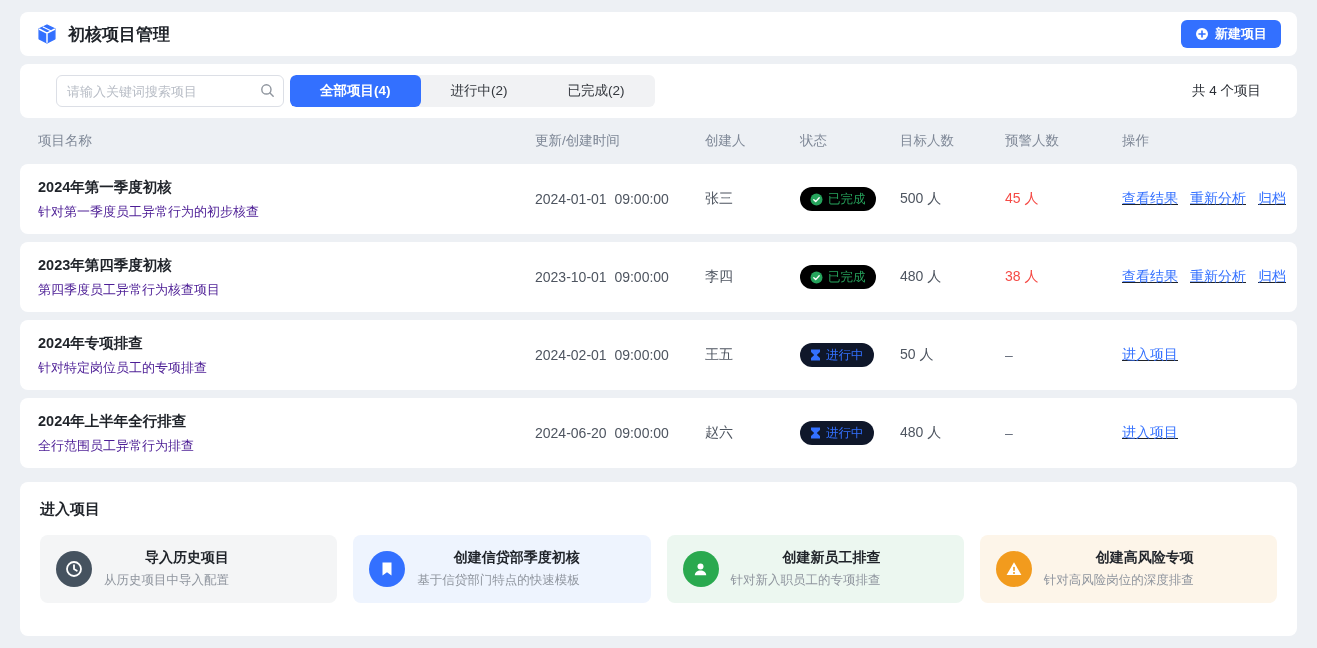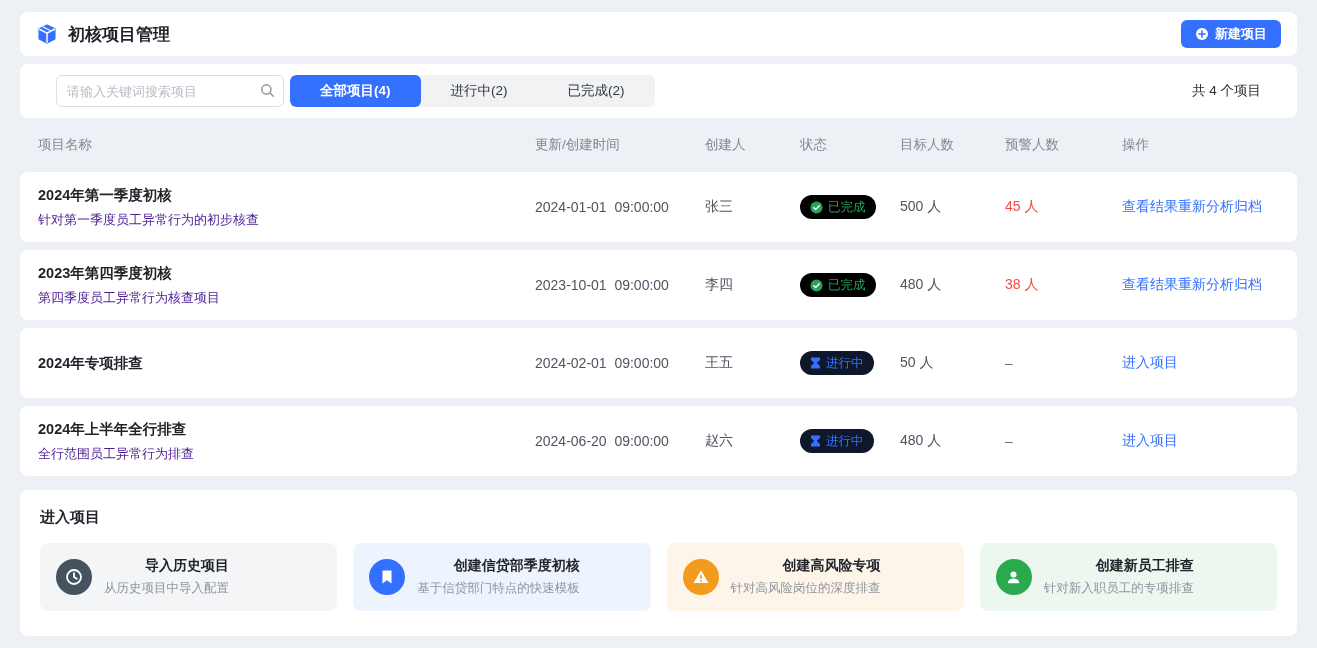--- a/index.html
+++ b/index.html
@@ -39,35 +39,35 @@
   .tab { height:32px; line-height:32px; padding:0 30px; font-size:13.5px; color:#33373d; cursor:pointer; white-space:nowrap; }
   .tab.active { background:#3370ff; color:#fff; font-weight:bold; border-radius:6px; }
   .total-count { margin-left:auto; font-size:13.5px; color:#2b2f36; }
 
   
   .grid-cols {
     display:grid;
     grid-template-columns:497px 170px 95px 100px 105px 117px 1fr;
     align-items:center;
   }
-  .thead { height:54px; padding:0 18px; font-size:13.5px; color:#7f8897; }
+  .thead { height:46px; padding:0 18px; font-size:13.5px; color:#7f8897; }
   .rows { display:flex; flex-direction:column; gap:8px; }
   .trow { height:70px; padding:0 18px; }
   .p-name { font-size:14.5px; font-weight:bold; color:#1f2329; }
   .p-desc { font-size:13px; color:#4c1d95; margin-top:6px; }
   .cell { font-size:14px; color:#4e5560; white-space:pre; }
   .badge {
     display:inline-flex; align-items:center; gap:5px;
     height:24px; padding:0 10px; border-radius:12px; font-size:12.5px;
   }
   .badge.done { background:#000000; color:#26a35c; }
   .badge.running { background:#0f172a; color:#3370ff; }
   .warn-red { color:#f54a45; }
   .warn-dash { color:#6b7280; }
-  .actions { display:flex; gap:0; }
+  .actions { display:flex; gap:12px;text-decoration:underline; }
   .actions a { color:#3370ff; font-size:14px; text-decoration:none; white-space:nowrap; cursor:pointer; }
 
   
   .shortcuts { margin-top:14px; padding:18px 20px 20px; flex:1; }
   .shortcuts-title { font-size:15px; font-weight:bold; color:#1f2329; }
   .shortcut-grid { display:grid; grid-template-columns:repeat(4,1fr); gap:16px; margin-top:16px; }
   .shortcut {
     border-radius:8px; padding:14px 16px; display:flex; align-items:center; gap:12px; cursor:pointer;
   }
   .shortcut .circle {
@@ -176,20 +176,21 @@
     <span class="actions">
       <a>查看结果</a>
       <a>重新分析</a>
       <a>归档</a>
     </span>
   </div>
 
   <div class="card trow grid-cols">
     <div>
       <div class="p-name">2024年专项排查</div>
+      <div class="p-desc">针对特定岗位员工的专项排查</div>
     </div>
     <span class="cell">2024-02-01  09:00:00</span>
     <span class="cell">王五</span>
     <span>
       <span class="badge running">
         <svg width="11" height="12" viewBox="0 0 11 12">
           <path d="M1 0.5h9v2.6L6.8 6l3.2 2.9v2.6H1V8.9L4.2 6 1 3.1z" fill="#3370ff"></path>
         </svg>
         <span>进行中</span>
       </span>
@@ -244,44 +245,44 @@
 
     <div class="shortcut theme-blue">
       <span class="circle">
         <svg width="16" height="16" viewBox="0 0 16 16">
           <path d="M3.5 1.5h9v13l-4.5-3.2-4.5 3.2z" fill="#fff"></path>
         </svg>
       </span>
       <span>
         <div class="sc-title">创建信贷部季度初核</div>
         <div class="sc-desc">基于信贷部门特点的快速模板</div>
+      </span>
+    </div>
+
+    <div class="shortcut theme-green">
+      <span class="circle">
+        <svg width="17" height="17" viewBox="0 0 17 17">
+          <circle cx="8.5" cy="5.6" r="3" fill="#fff"></circle>
+          <path d="M2.8 14.2c0-3 2.6-4.8 5.7-4.8s5.7 1.8 5.7 4.8z" fill="#fff"></path>
+        </svg>
+      </span>
+      <span>
+        <div class="sc-title">创建新员工排查</div>
+        <div class="sc-desc">针对新入职员工的专项排查</div>
       </span>
     </div>
 
     <div class="shortcut theme-orange">
       <span class="circle">
         <svg width="18" height="18" viewBox="0 0 18 18">
           <path d="M9 2.2L16.4 15H1.6z" fill="#fff"></path>
           <rect x="8.2" y="6.8" width="1.6" height="4.2" rx="0.8" fill="#f29b1d"></rect>
           <circle cx="9" cy="12.9" r="1" fill="#f29b1d"></circle>
         </svg>
       </span>
       <span>
         <div class="sc-title">创建高风险专项</div>
         <div class="sc-desc">针对高风险岗位的深度排查</div>
       </span>
     </div>
 
-    <div class="shortcut theme-green">
-      <span class="circle">
-        <svg width="17" height="17" viewBox="0 0 17 17">
-          <circle cx="8.5" cy="5.6" r="3" fill="#fff"></circle>
-          <path d="M2.8 14.2c0-3 2.6-4.8 5.7-4.8s5.7 1.8 5.7 4.8z" fill="#fff"></path>
-        </svg>
-      </span>
-      <span>
-        <div class="sc-title">创建新员工排查</div>
-        <div class="sc-desc">针对新入职员工的专项排查</div>
-      </span>
-    </div>
-
   </div>
 </div>
 
 </body></html>

